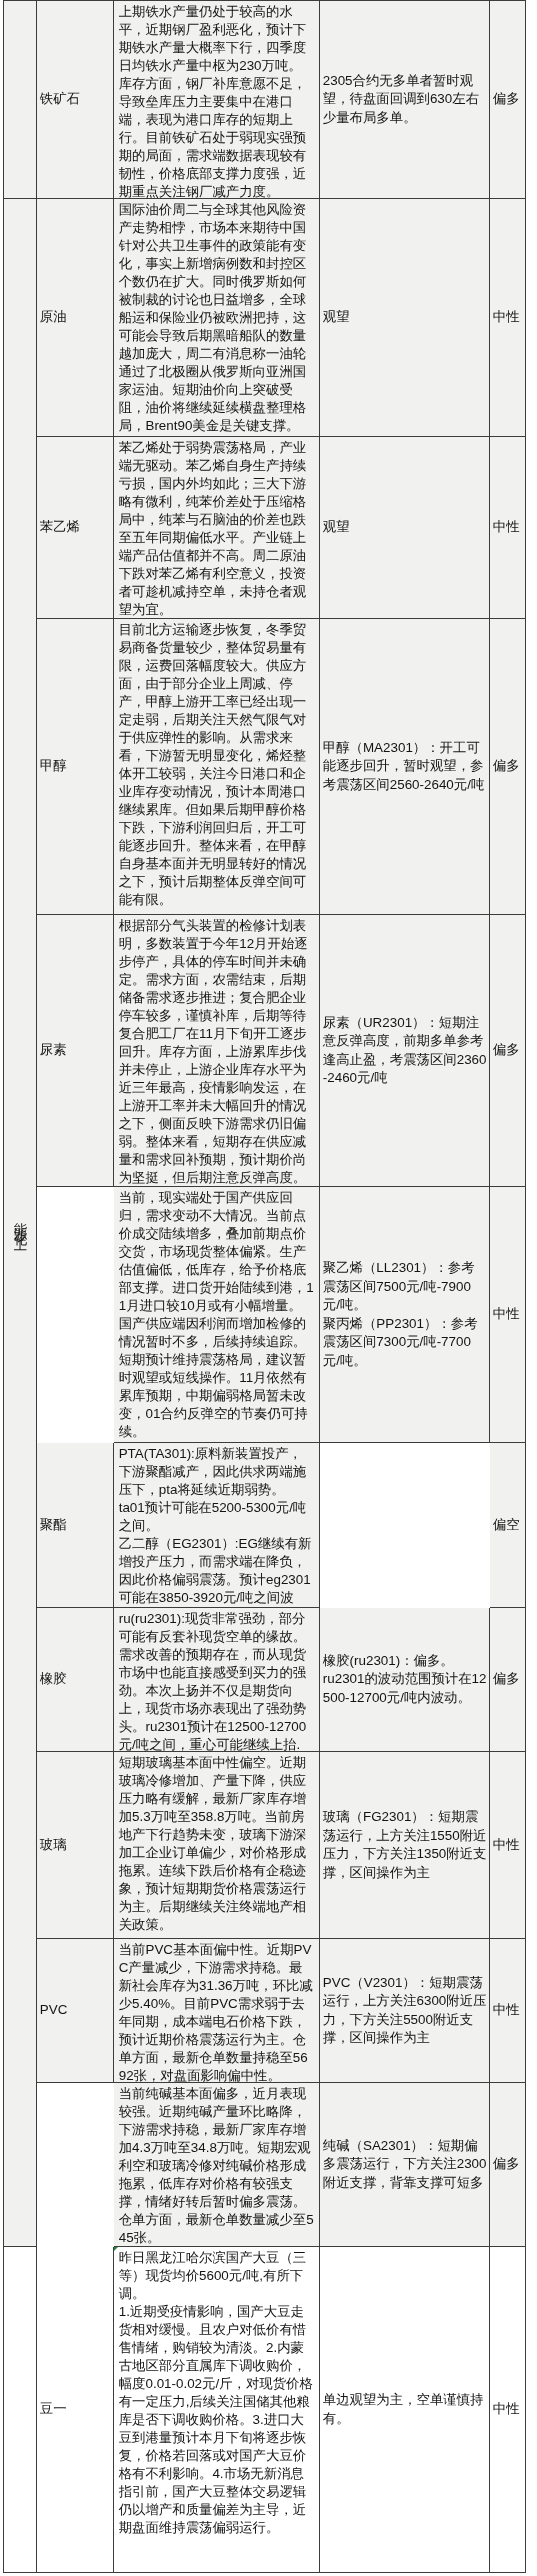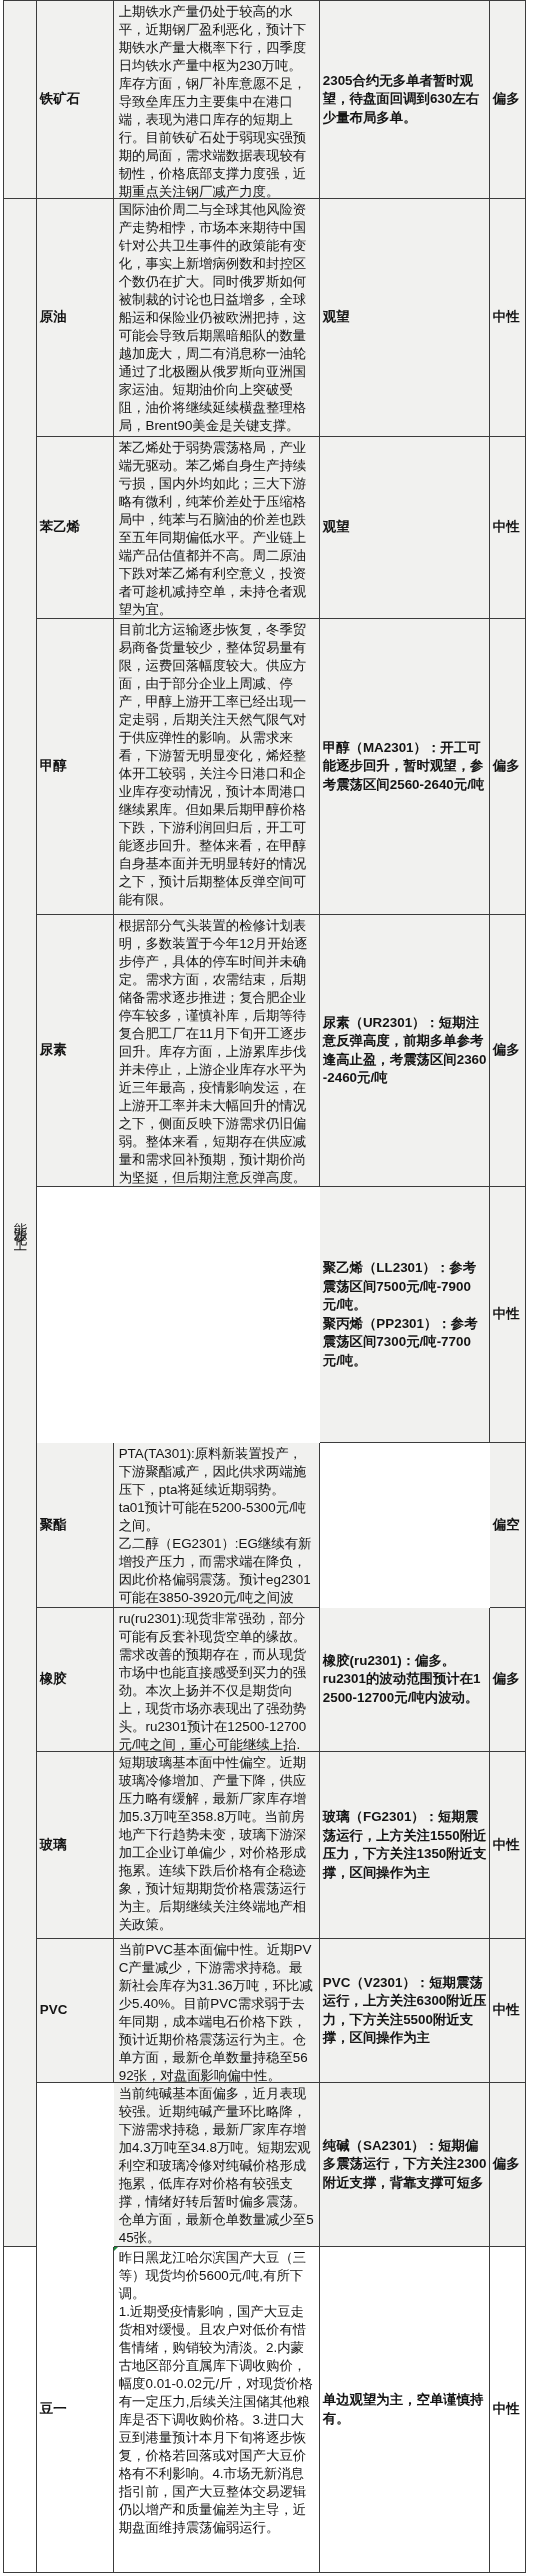--- a/index.html
+++ b/index.html
@@ -33,21 +33,20 @@
     padding:1.9px 3.8px 1.9px 5.1px;
     line-height:18px;
   }
   .analysis span, .summary span{
     white-space:pre-wrap;
     word-break:break-all;
   }
   .namecell, .summary, .rating{
     display:flex;align-items:center;
     padding:1.9px 1.3px 1.9px 3.2px;
-    font-weight:bold;
   }
   .cat{
     display:flex;align-items:center;justify-content:center;
   }
   .vtext{
     writing-mode:vertical-rl;
     text-orientation:upright;
     letter-spacing:5.8px;
     font-size:13.4px;
   }
@@ -123,20 +122,21 @@
         <span>尿素</span>
       </div>
     <div class="cell analysis" style="grid-area:5/3"><span>根据部分气头装置的检修计划表明，多数装置于今年12月开始逐步停产，具体的停车时间并未确定。需求方面，农需结束，后期储备需求逐步推进；复合肥企业停车较多，谨慎补库，后期等待复合肥工厂在11月下旬开工逐步回升。库存方面，上游累库步伐并未停止，上游企业库存水平为近三年最高，疫情影响发运，在上游开工率并未大幅回升的情况之下，侧面反映下游需求仍旧偏弱。整体来看，短期存在供应减量和需求回补预期，预计期价尚为坚挺，但后期注意反弹高度。</span></div>
     <div class="cell summary" style="grid-area:5/4">
         <span>尿素（UR2301）：短期注意反弹高度，前期多单参考逢高止盈，考震荡区间2360-2460元/吨</span>
       </div>
     <div class="cell rating" style="grid-area:5/5">
         <span>偏多</span>
       </div>
 
+    <div class="cell analysis" style="grid-area:6/3"><span>当前，现实端处于国产供应回归，需求变动不大情况。当前点价成交陆续增多，叠加前期点价交货，市场现货整体偏紧。生产估值偏低，低库存，给予价格底部支撑。进口货开始陆续到港，11月进口较10月或有小幅增量。国产供应端因利润而增加检修的情况暂时不多，后续持续追踪。短期预计维持震荡格局，建议暂时观望或短线操作。11月依然有累库预期，中期偏弱格局暂未改变，01合约反弹空的节奏仍可持续。</span></div>
     <div class="cell summary" style="grid-area:6/4">
         <span>聚乙烯（LL2301）：参考震荡区间7500元/吨-7900元/吨。
 聚丙烯（PP2301）：参考震荡区间7300元/吨-7700元/吨。</span>
       </div>
     <div class="cell rating" style="grid-area:6/5">
         <span>中性</span>
       </div>
 
     <div class="cell namecell" style="grid-area:7/2">
         <span>聚酯</span>

